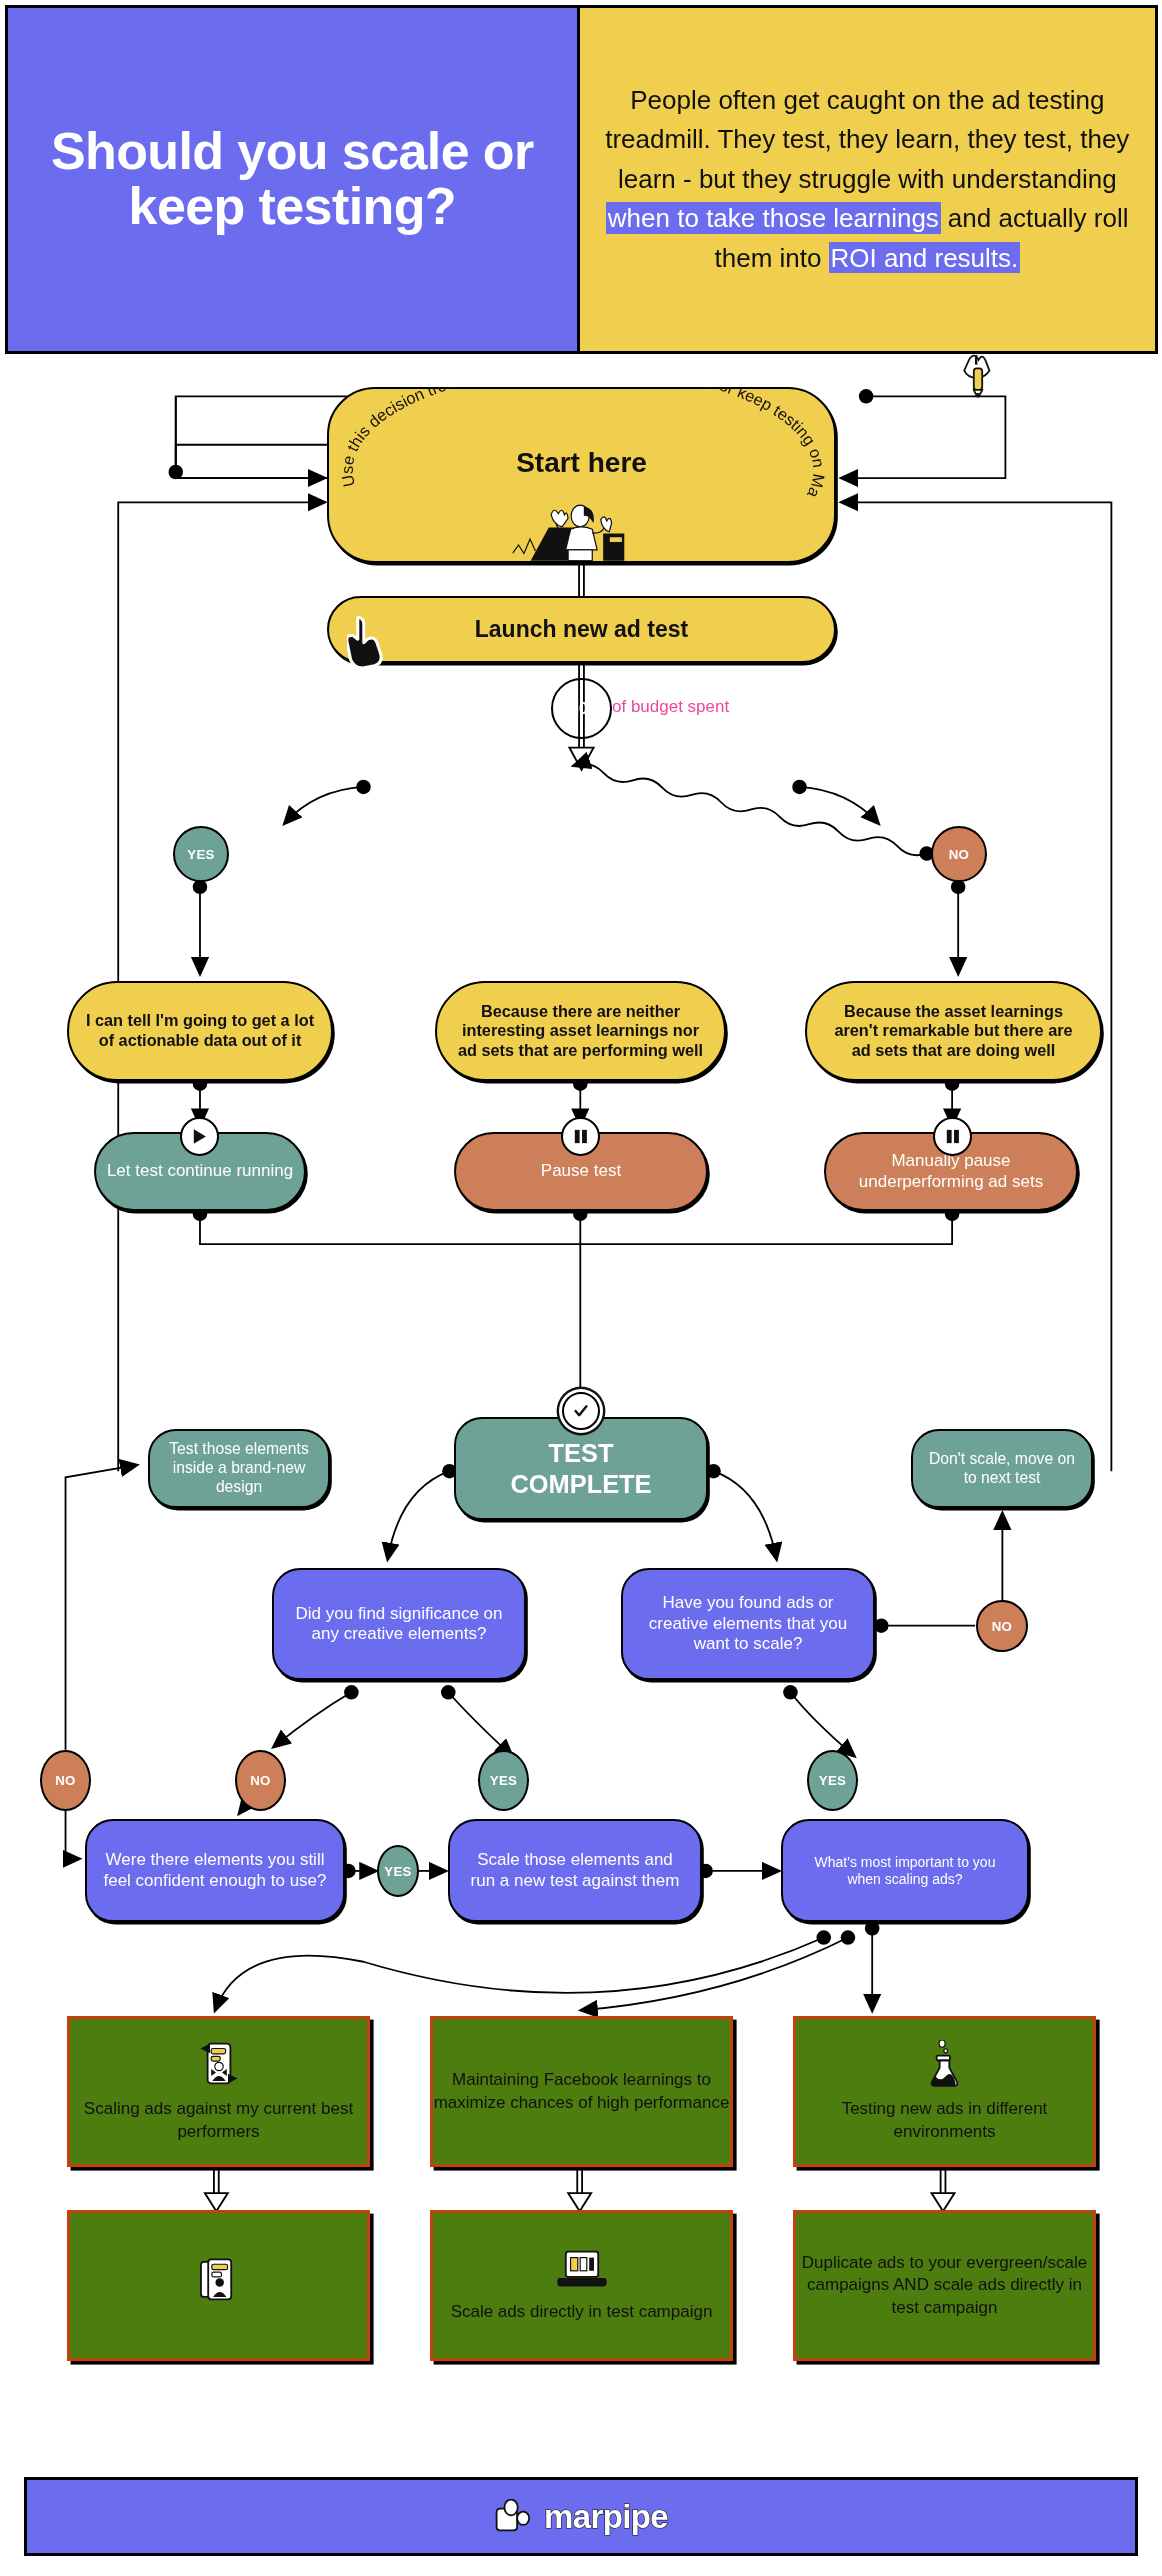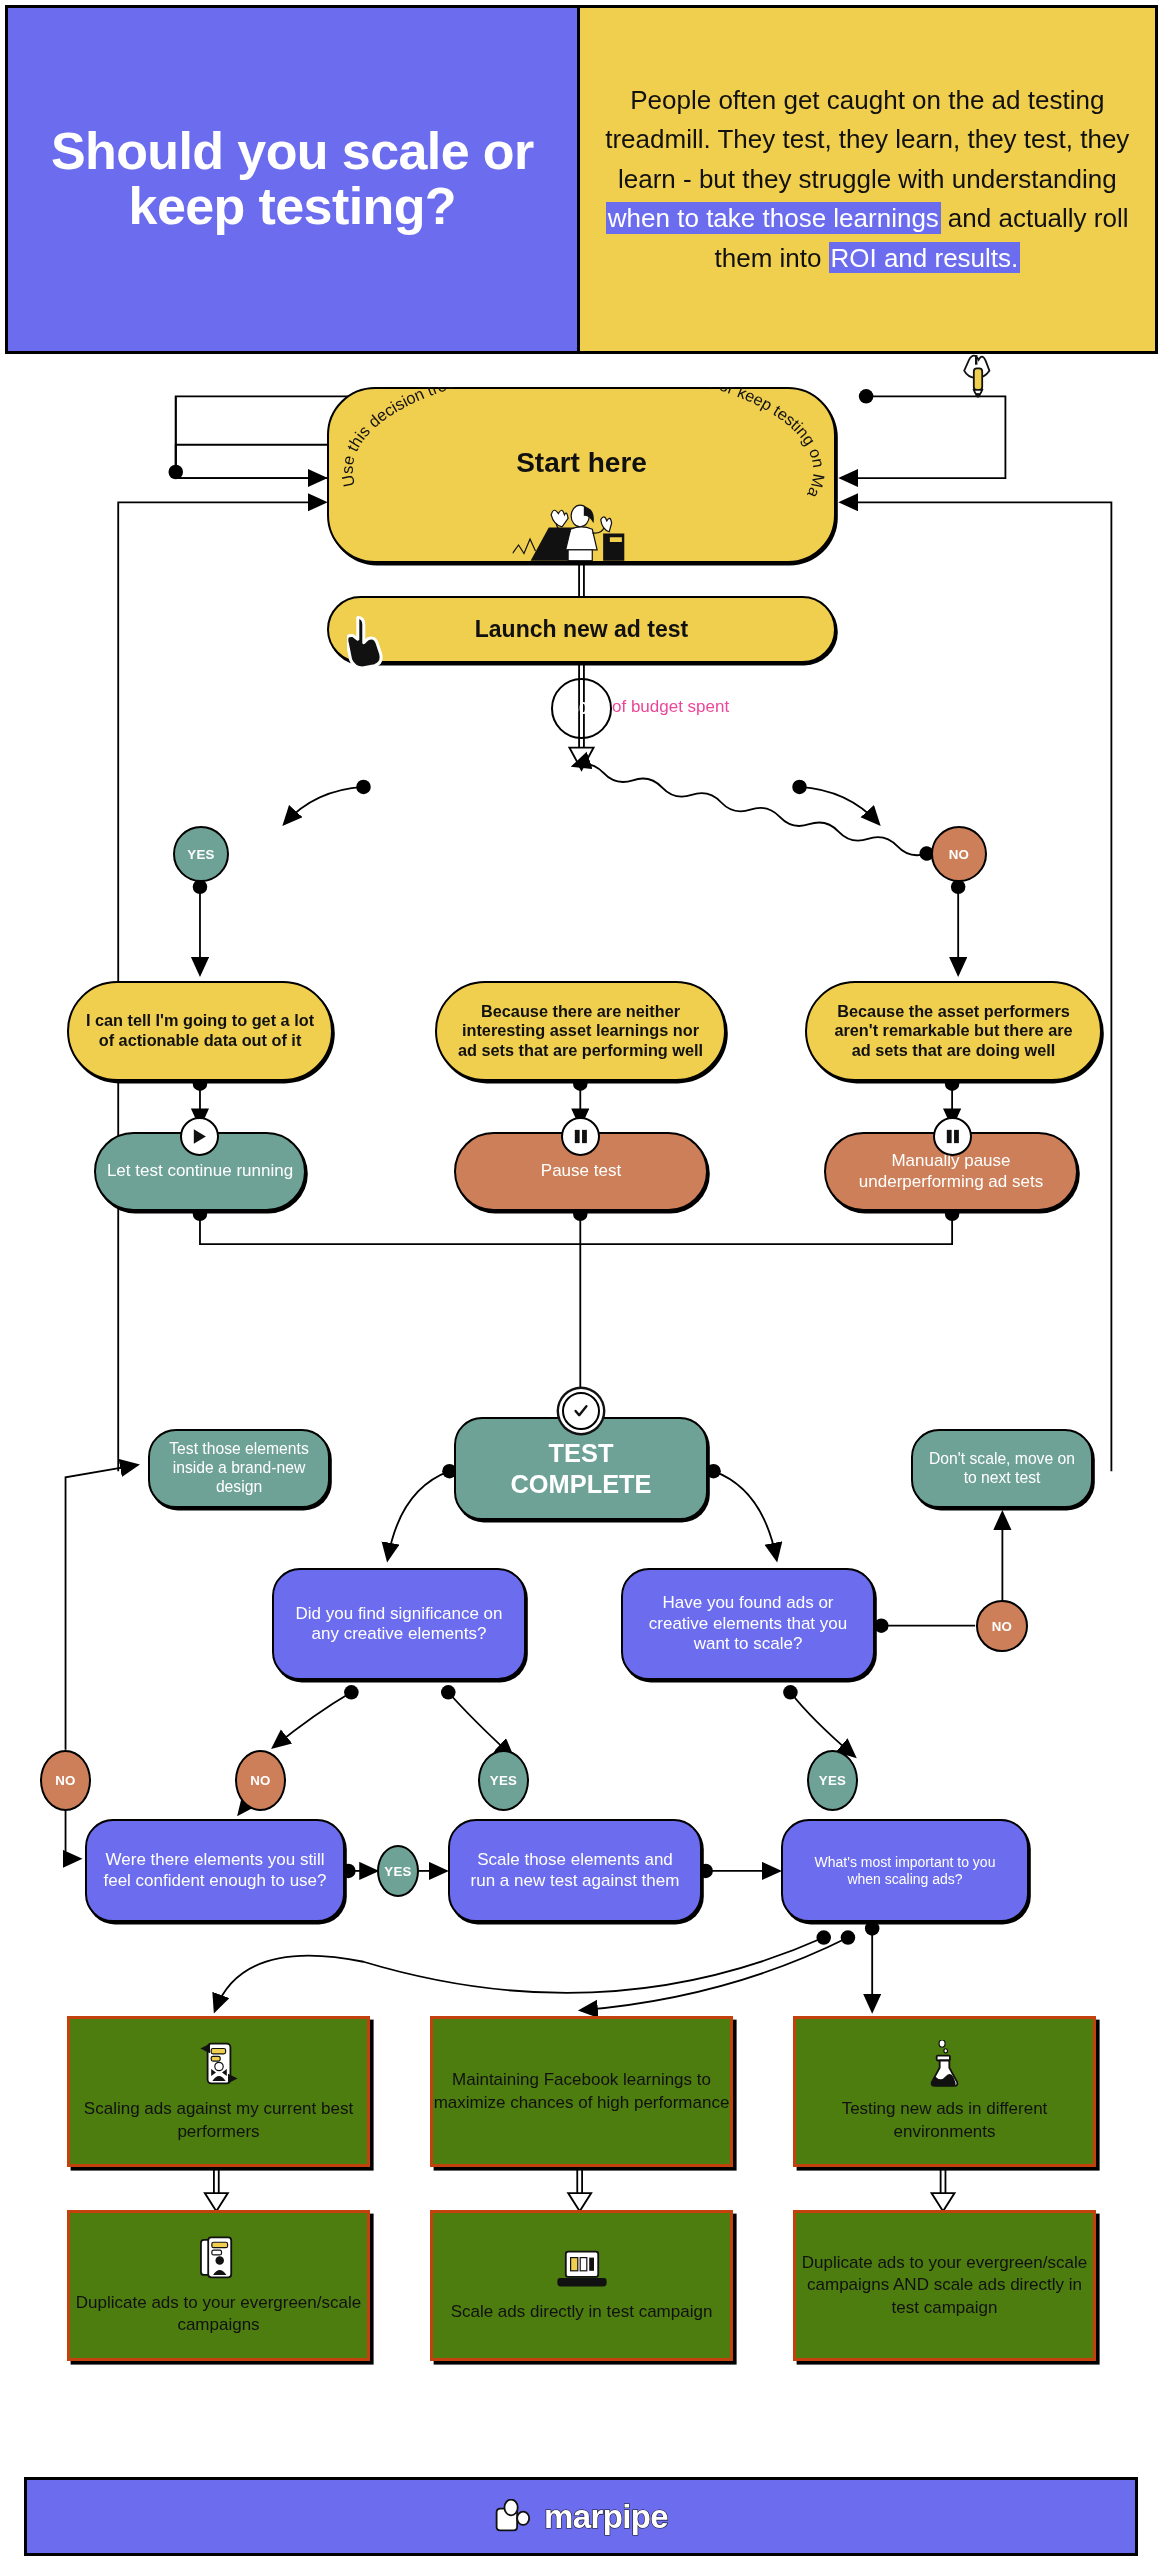--- a/index.html
+++ b/index.html
@@ -317,21 +317,21 @@
 <div class="badge yes" style="left:173px;top:463px;width:56px;height:56px;">YES</div>
 <div class="badge no" style="left:931px;top:463px;width:56px;height:56px;">NO</div>
 
 <div id="r1a" class="node pill yellow">
       <span>I can tell I'm going to get a lot of actionable data out of it</span>
     </div>
 <div id="r1b" class="node pill yellow">
       <span>Because there are neither interesting asset learnings nor ad sets that are performing well</span>
     </div>
 <div id="r1c" class="node pill yellow">
-      <span>Because the asset performers aren't remarkable but there are ad sets that are doing well</span>
+      <span>Because the asset learnings aren't remarkable but there are ad sets that are doing well</span>
     </div>
 
 <div id="a1" class="node pill teal">
       <span>Let test continue running</span>
     </div>
 <div class="glyph" style="left:180px;top:754px;width:39px;height:39px;">
   <svg width="15.7" height="17" viewBox="0 0 26 28">
         <path d="M3,2 L23,14 L3,26 z" fill="#111"></path>
       </svg>
 </div>
@@ -432,21 +432,20 @@
 
 <div id="res1" class="optbox">
   <svg class="opt-ico" width="45" height="46" viewBox="0 0 74 76">
     <rect x="8" y="8" width="34" height="58" rx="5" fill="#fff" stroke="#111" stroke-width="3"></rect>
     <rect x="20" y="4" width="38" height="66" rx="5" fill="#fff" stroke="#111" stroke-width="3"></rect>
     <rect x="26" y="12" width="26" height="9" rx="3" fill="#F0CE4E" stroke="#111" stroke-width="2"></rect>
     <rect x="26" y="25" width="16" height="8" rx="3" fill="#fff" stroke="#111" stroke-width="2"></rect>
     <circle cx="39" cy="42" r="7" fill="#111"></circle>
     <path d="M28,66 q11,-16 22,0 z" fill="#111"></path>
   </svg>
-  <span>Duplicate ads to your evergreen/scale campaigns</span>
 </div>
 
 <div id="res2" class="optbox">
   <svg class="opt-ico" width="52" height="42" viewBox="0 0 86 70">
     <rect x="16" y="6" width="54" height="42" rx="4" fill="#fff" stroke="#111" stroke-width="3"></rect>
     <rect x="24" y="16" width="12" height="22" fill="#F0CE4E" stroke="#111" stroke-width="2"></rect>
     <rect x="40" y="16" width="11" height="22" fill="#fff" stroke="#111" stroke-width="2"></rect>
     <rect x="55" y="16" width="8" height="22" fill="#111"></rect>
     <path d="M6,50 h74 q4,0 4,5 v4 q0,5 -6,5 H8 q-6,0 -6,-5 v-4 q0,-5 4,-5z" fill="#111"></path>
   </svg>

